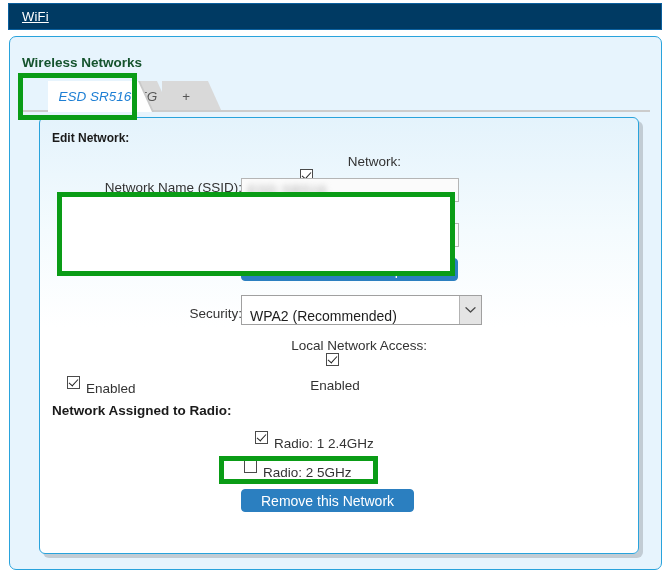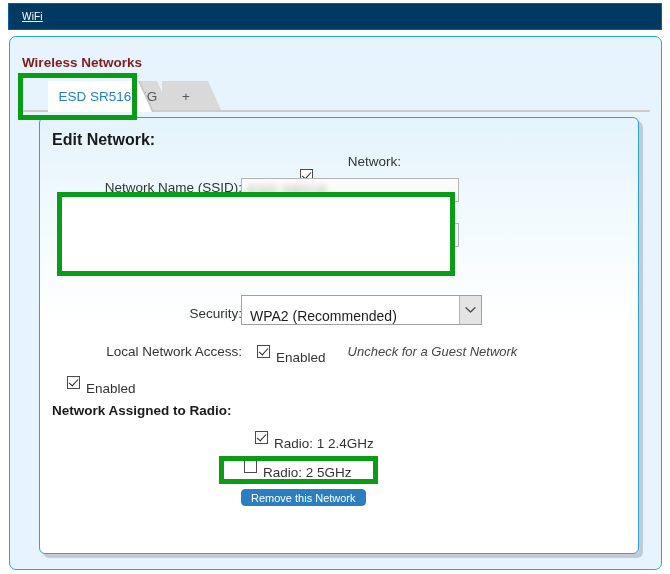--- a/index.html
+++ b/index.html
@@ -34,21 +34,21 @@
     width: 654px;
     height: 27px;
     background: #003a63;
     border: 1px solid #0a5f9e;
     box-sizing: border-box;
     display: flex;
     align-items: center;
   }
   .header-title {
     color: #ffffff;
-    font-size: 10px;
+    font-size: 13px;
     padding-left: 13px;
     letter-spacing: 0.2px;
     text-decoration: underline;
   }
 
   
   .outer-panel {
     position: absolute;
     left: 9px;
     top: 36px;
@@ -59,21 +59,21 @@
     border-radius: 7px;
     box-sizing: border-box;
   }
 
   .section-title {
     position: absolute;
     left: 12px;
     top: 18px;
     font-size: 13.5px;
     font-weight: bold;
-    color: #7f1d1d;
+    color: #14532d;
   }
 
   
   .tab-strip {
     position: absolute;
     left: 12px;
     top: 44px;
     width: 628px;
     height: 31px;
   }
@@ -83,20 +83,21 @@
     height: 31px;
     box-sizing: border-box;
     display: flex;
     align-items: center;
     justify-content: center;
     font-size: 13.5px;
     color: #555555;
     background: #d8d8d8;
     border: 1px solid #c6c6c6;
     border-bottom: none;
+    font-style: italic;
   }
   .tab.slant {
     
     clip-path: polygon(0 0, calc(100% - 14px) 0, 100% 100%, 0 100%);
     border: none;
   }
   .tab-inactive-1 {
     left: 36px;
     width: 113px;
     background: #d9d9d9;
@@ -149,21 +150,21 @@
     border: 1px solid #29a3dc;
     border-radius: 6px;
     box-sizing: border-box;
     box-shadow: 4px 4px 0 rgba(0,0,0,0.16);
   }
 
   .edit-title {
     position: absolute;
     left: 12px;
     top: 13px;
-    font-size: 16px;
+    font-size: 12px;
     font-weight: bold;
     color: #1a1a1a;
   }
 
   
   .row {
     position: absolute;
     display: flex;
     align-items: center;
   }
@@ -260,26 +261,26 @@
   .select-arrow svg { display: block; }
 
   
   .btn-blue {
     position: absolute;
     background: #2b7fc0;
     color: #ffffff;
     border: 1px solid #2b7fc0;
     border-radius: 4px;
     font-family: "Liberation Sans", sans-serif;
-    font-size: 11px;
-    height: 17px;
+    font-size: 14px;
+    height: 23px;
     display: flex;
     align-items: center;
     justify-content: center;
-    padding: 0 9px;
+    padding: 0 19px;
     box-sizing: border-box;
     white-space: nowrap;
     cursor: pointer;
   }
 
   .group-title {
     position: absolute;
     font-size: 13.5px;
     font-weight: bold;
     color: #1a1a1a;
@@ -364,26 +365,25 @@
       </div>
       <div class="select-box" style="left:201px; top:177px; width:241px;">
         <span class="select-value">WPA2 (Recommended)</span>
         <span class="select-arrow">
           <svg width="11" height="8" viewBox="0 0 11 8" aria-hidden="true">
             <path d="M1 1.8 L5.5 6 L10 1.8" fill="none" stroke="#4a4a4a" stroke-width="1.3" stroke-linecap="round" stroke-linejoin="round"></path>
           </svg>
         </span>
       </div>
 
-      <div class="row" style="left:12px; top:220px; width:560px;">
+      <div class="row" style="left:12px; top:220px; width:560px;flex-direction:column;">
         <span class="row-label" style="width:190px;">Local Network Access:</span>
         <span style="width:15px;"></span>
         <span class="cbx checked"></span>
         <span class="cbx-label">Enabled</span>
-        <span class="hint-text" style="margin-left:22px;">Uncheck for a Guest Network</span>
       </div>
 
       <div class="row" style="left:12px; top:251px; width:480px;">
         <span style="width:15px;"></span>
         <span class="cbx checked"></span>
         <span class="cbx-label">Enabled</span>
       </div>
 
       <div class="group-title" style="left:12px; top:285px;">Network Assigned to Radio:</div>
 

